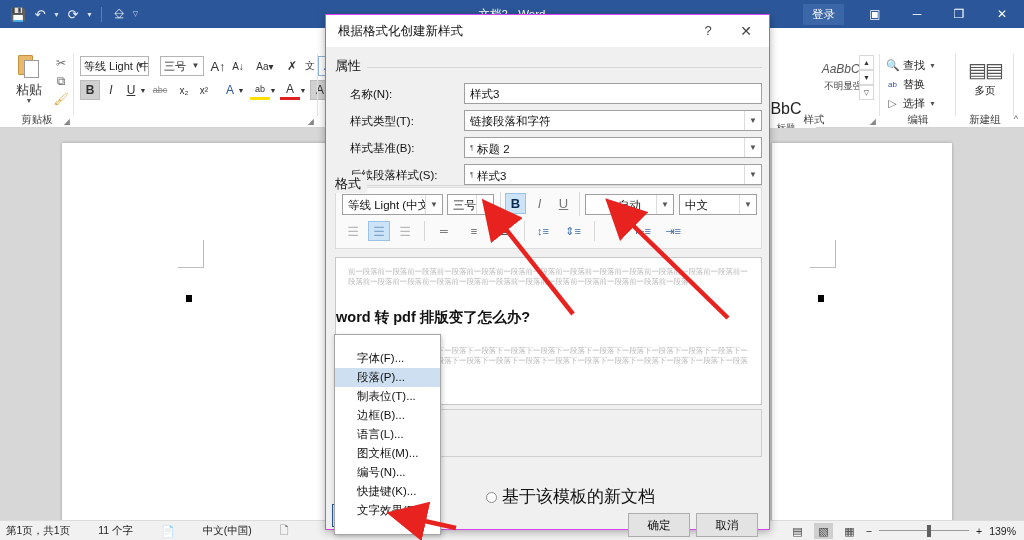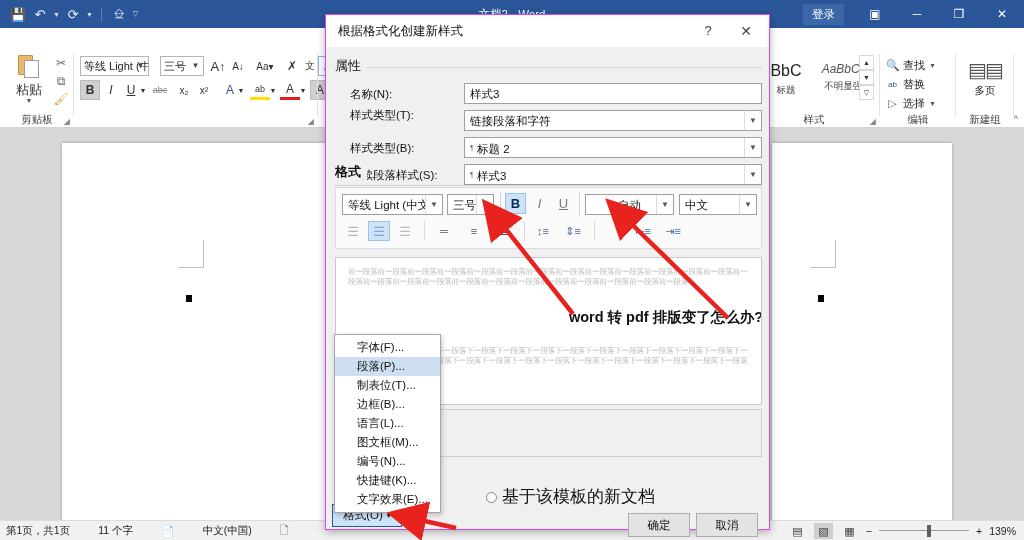--- a/index.html
+++ b/index.html
@@ -179,21 +179,21 @@
 
   .preview {
     position: absolute; left: 9px; top: 242px; width: 427px; height: 148px;
     background: #fff; border: 1px solid #c8c8c8; overflow: hidden;
   }
   .pv-para {
     position: absolute; left: 12px; width: 402px; font-size: 7.5px; line-height: 9.6px;
     color: #b9b9b9; letter-spacing: -0.1px; word-break: break-all;
   }
   .pv-title {
-    position: absolute; left: 0; width: 427px; text-align: right;
+    position: absolute; left: 0; width: 427px; text-align: left;
     font-size: 14.5px; color: #111; font-weight: bold;
   }
 
   .infobox {
     position: absolute; left: 9px; top: 394px; width: 427px; height: 48px;
     background: #f0f0f0; border: 1px solid #cfcfcf; font-size: 11px; color: #222;
   }
   .infobox .line1 { position: absolute; left: 6px; top: 5px; }
 
   .chk { position: absolute; font-size: 11.5px; color: #111; }
@@ -208,21 +208,21 @@
   .fmt-btn {
     position: absolute; left: 332px; top: 504px; width: 70px; height: 23px;
     background: #cde3f7; border: 1px solid #2b5797;
     font-size: 11.5px; color: #111; display: flex; align-items: center; justify-content: center; gap: 4px;
   }
 
   
   .ctxmenu {
     position: absolute; left: 334px; top: 334px; width: 107px;
     background: #fff; border: 1px solid #a6a6a6; box-shadow: 1px 2px 5px rgba(0,0,0,.22);
-    padding: 3px 0;
+    padding: 14px 0;
   }
   .ctxitem {
     height: 19px; line-height: 19px; padding-left: 22px; font-size: 11.5px; color: #111;
     white-space: nowrap;
   }
   .ctxitem.hl { background: #cddff0; }
 
   
   .arrows { position: absolute; left: 0; top: 0; width: 1024px; height: 540px; pointer-events: none; }
 </style>
@@ -302,21 +302,21 @@
       <span class="rbtn" style="left:206px;top:30px;border-bottom:3px solid #e02020;">A</span>
       <span class="rbtn" style="left:224px;top:30px;width:10px;font-size:7px;">▼</span>
       <span class="rbtn on" style="left:236px;top:30px;">A</span>
       <span class="rbtn" style="left:257px;top:30px;font-size:10px;border:1px solid #999;border-radius:50%;width:15px;height:15px;margin-top:2px;">字</span>
 
       <div class="dlg-launch">◢</div>
       <div class="gdiv"></div>
     </div>
 
     <div class="rgroup g-styles">
-      <div class="stylecell" style="left:128px;">
+      <div class="stylecell" style="left:128px;margin-top:38px;">
         <div class="sprev">BbC</div>
         <div class="sname">标题</div>
       </div>
       <div class="stylecell" style="left:190px;">
         <div class="sprev" style="font-style:italic;font-size:12px;color:#555;">AaBbCcD</div>
         <div class="sname">不明显强调</div>
       </div>
       <div class="spin">
         <div>▲</div>
         <div>▼</div>
@@ -399,41 +399,41 @@
     </div>
 
     <span class="sect-label" style="left:9px;top:42px;">属性</span>
     <span class="sect-rule" style="left:9px;top:52px;width:427px;"></span>
 
     <span class="row-label" style="left:24px;top:72px;">名称(N):</span>
     <div class="dfld" style="left:138px;top:68px;width:298px;">
       <span>样式3</span>
     </div>
 
-    <span class="row-label" style="left:24px;top:93px;">样式类型(T):</span>
+    <span class="row-label" style="left:24px;top:99px;">样式类型(T):</span>
     <div class="dfld" style="left:138px;top:95px;width:298px;">
       <span>链接段落和字符</span>
       <span class="cb">▼</span>
     </div>
 
-    <span class="row-label" style="left:24px;top:126px;">样式类型(B):</span>
+    <span class="row-label" style="left:24px;top:126px;">样式基准(B):</span>
     <div class="dfld" style="left:138px;top:122px;width:298px;">
       <span style="font-size:7px;color:#666;vertical-align:3px;">¶</span>
       <span>标题 2</span>
       <span class="cb">▼</span>
     </div>
 
     <span class="row-label" style="left:24px;top:153px;">后续段落样式(S):</span>
     <div class="dfld" style="left:138px;top:149px;width:298px;">
       <span style="font-size:7px;color:#666;vertical-align:3px;">¶</span>
       <span>样式3</span>
       <span class="cb">▼</span>
     </div>
 
-    <span class="sect-label" style="left:9px;top:148px;font-weight:bold;">格式</span>
+    <span class="sect-label" style="left:9px;top:160px;">格式</span>
     <span class="sect-rule" style="left:9px;top:170px;width:427px;"></span>
 
     <div class="fmtbar">
       <div class="dfld" style="left:6px;top:6px;width:101px;">
         <span>等线 Light (中文</span>
         <span class="cb">▼</span>
       </div>
       <div class="dfld" style="left:111px;top:6px;width:47px;">
         <span>三号</span>
         <span class="cb">▼</span>

